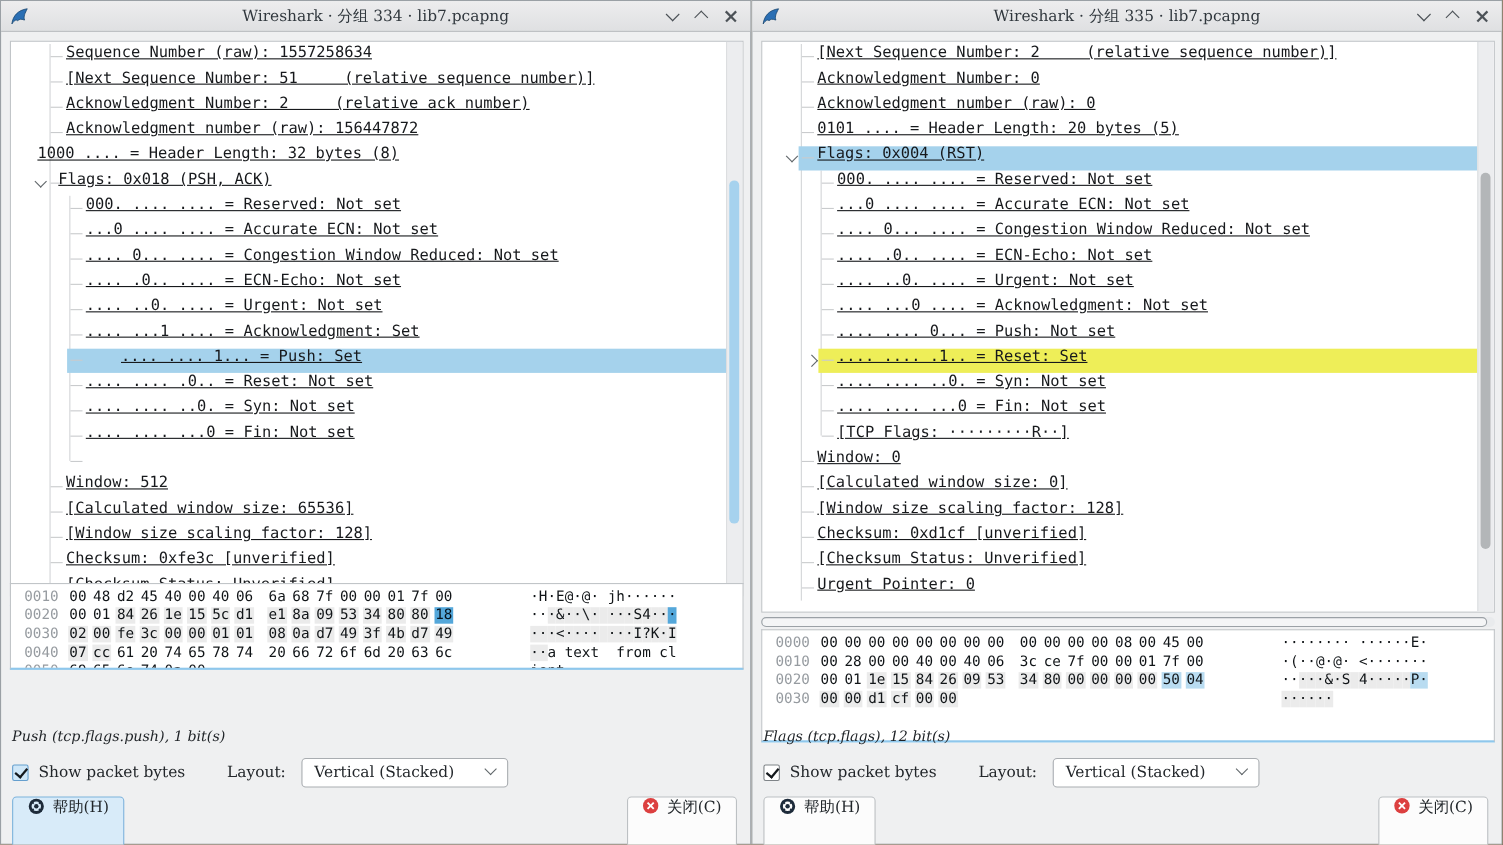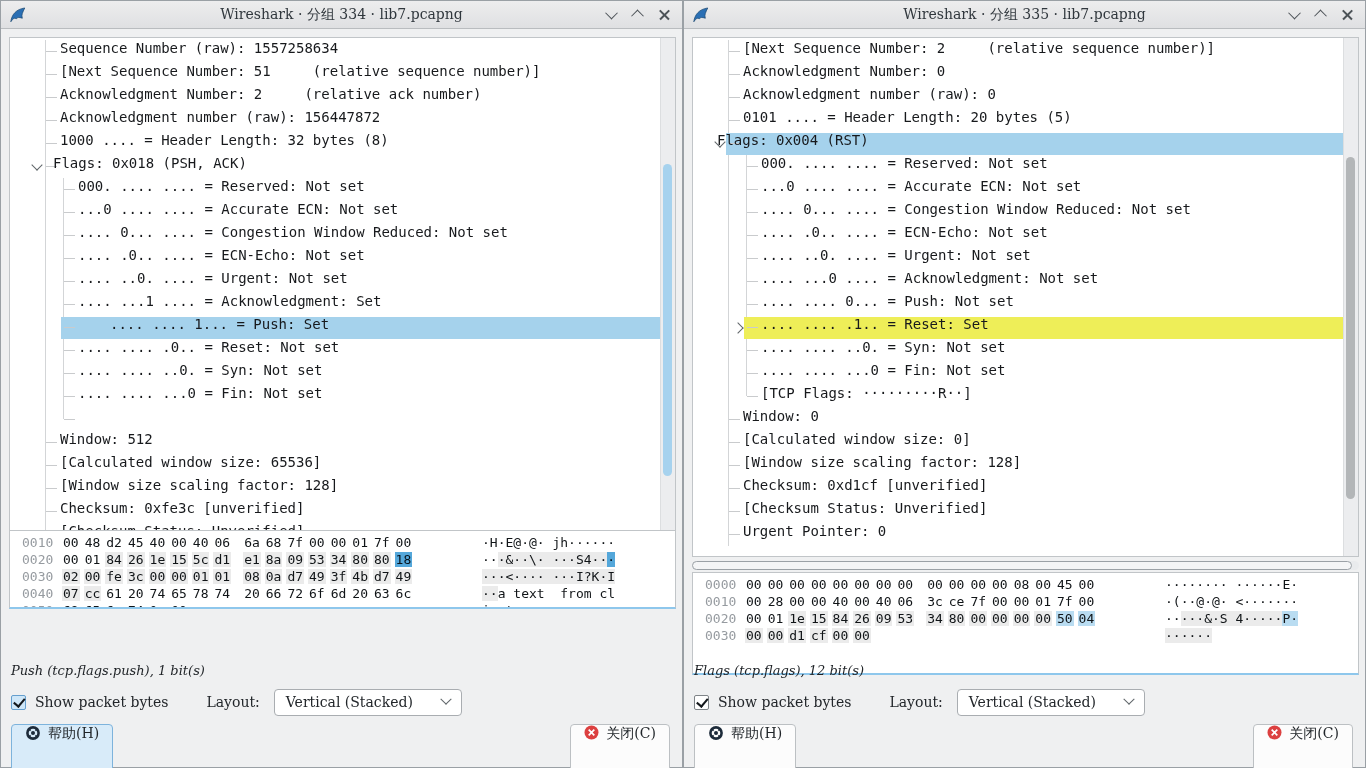--- a/index.html
+++ b/index.html
@@ -30,21 +30,21 @@
   .guide{position:absolute;width:1px;background:#d3d5d7;}
   .trow{position:relative;height:23px;line-height:23px;white-space:pre;
         font:14px "DejaVu Sans Mono",monospace;color:#17191c;}
   .hlbg{position:absolute;top:0.5px;bottom:0.5px;right:0;}
   .hl-blue>.hlbg{background:#a5d2ec;}
   .hl-yellow>.hlbg{background:#eeee58;}
   .dash{position:absolute;top:11px;height:1px;width:11px;background:#c9cbcd;}
   .chev{position:absolute;width:7px;height:7px;border-right:1.5px solid #5f6569;border-bottom:1.5px solid #5f6569;}
   .chev.down{transform:rotate(45deg);top:6px;}
   .chev.right{transform:rotate(-45deg);top:8px;}
-  .lbl{position:relative;}
+  .lbl{position:relative;text-decoration:underline;}
   .vtrack{position:absolute;right:0;top:0;bottom:0;width:14px;background:#ecedef;border-left:1px solid #dcdee0;}
   .vthumb{position:absolute;left:2px;width:9px;border-radius:4.5px;}
   .win0 .vthumb{background:#a6d2ee;top:25%;height:62%;}
   .win1 .vthumb{background:#b3b6b8;top:23%;height:66%;}
 
   
   .hscroll{position:absolute;left:8px;width:667px;height:9px;background:#e9ebed;border-radius:4.5px;}
   .win0 .hscroll{top:545px;} .win1 .hscroll{top:560px;}
   .hthumb{position:absolute;top:0;bottom:0;border-radius:4.5px;box-sizing:border-box;}
   .win0 .hthumb{left:0;width:76%;background:#a6d2ee;}
@@ -107,21 +107,21 @@
     </div>
 
     <div class="treebox">
       <div class="treecontent">
         <div class="guide" style="left:35px;top:0;height:501px"></div>
         <div class="guide" style="left:53px;top:138px;height:241px"></div>
       <div class="trow"><span class="dash" style="left: 36px;"></span><span class="lbl" style="padding-left: 50px;">Sequence Number (raw): 1557258634</span></div>
           <div class="trow"><span class="dash" style="left: 36px;"></span><span class="lbl" style="padding-left: 50px;">[Next Sequence Number: 51     (relative sequence number)]</span></div>
           <div class="trow"><span class="dash" style="left: 36px;"></span><span class="lbl" style="padding-left: 50px;">Acknowledgment Number: 2     (relative ack number)</span></div>
           <div class="trow"><span class="dash" style="left: 36px;"></span><span class="lbl" style="padding-left: 50px;">Acknowledgment number (raw): 156447872</span></div>
-          <div class="trow"><span class="dash" style="left: 36px;"></span><span class="lbl" style="padding-left: 50px;">1000 .... = Header Length: 32 bytes (8)</span></div>
+          <div class="trow"><span class="dash" style="left: 36px;"></span><span class="lbl" style="padding-left: 24px;">1000 .... = Header Length: 32 bytes (8)</span></div>
           <div class="trow"><span class="dash" style="left: 36px;"></span><span class="chev down" style="left: 23px;"></span><span class="lbl" style="padding-left: 43px;">Flags: 0x018 (PSH, ACK)</span></div>
           <div class="trow"><span class="dash" style="left: 54px;"></span><span class="lbl" style="padding-left: 68px;">000. .... .... = Reserved: Not set</span></div>
           <div class="trow"><span class="dash" style="left: 54px;"></span><span class="lbl" style="padding-left: 68px;">...0 .... .... = Accurate ECN: Not set</span></div>
           <div class="trow"><span class="dash" style="left: 54px;"></span><span class="lbl" style="padding-left: 68px;">.... 0... .... = Congestion Window Reduced: Not set</span></div>
           <div class="trow"><span class="dash" style="left: 54px;"></span><span class="lbl" style="padding-left: 68px;">.... .0.. .... = ECN-Echo: Not set</span></div>
           <div class="trow"><span class="dash" style="left: 54px;"></span><span class="lbl" style="padding-left: 68px;">.... ..0. .... = Urgent: Not set</span></div>
           <div class="trow"><span class="dash" style="left: 54px;"></span><span class="lbl" style="padding-left: 68px;">.... ...1 .... = Acknowledgment: Set</span></div>
           <div class="trow hl-blue"><span class="hlbg" style="left: 51px;"></span><span class="dash" style="left: 54px;"></span><span class="lbl" style="padding-left: 100px;">.... .... 1... = Push: Set</span></div>
           <div class="trow"><span class="dash" style="left: 54px;"></span><span class="lbl" style="padding-left: 68px;">.... .... .0.. = Reset: Not set</span></div>
           <div class="trow"><span class="dash" style="left: 54px;"></span><span class="lbl" style="padding-left: 68px;">.... .... ..0. = Syn: Not set</span></div>
@@ -199,21 +199,21 @@
     </div>
 
     <div class="treebox">
       <div class="treecontent">
         <div class="guide" style="left:35px;top:0;height:506px"></div>
         <div class="guide" style="left:53px;top:115px;height:241px"></div>
       <div class="trow"><span class="dash" style="left: 36px;"></span><span class="lbl" style="padding-left: 50px;">[Next Sequence Number: 2     (relative sequence number)]</span></div>
           <div class="trow"><span class="dash" style="left: 36px;"></span><span class="lbl" style="padding-left: 50px;">Acknowledgment Number: 0</span></div>
           <div class="trow"><span class="dash" style="left: 36px;"></span><span class="lbl" style="padding-left: 50px;">Acknowledgment number (raw): 0</span></div>
           <div class="trow"><span class="dash" style="left: 36px;"></span><span class="lbl" style="padding-left: 50px;">0101 .... = Header Length: 20 bytes (5)</span></div>
-          <div class="trow hl-blue"><span class="hlbg" style="left: 33px;"></span><span class="dash" style="left: 36px;"></span><span class="chev down" style="left: 23px;"></span><span class="lbl" style="padding-left: 24px;">Flags: 0x004 (RST)</span></div>
+          <div class="trow hl-blue"><span class="hlbg" style="left: 33px;"></span><span class="dash" style="left: 36px;"></span><span class="chev down" style="left: 23px;"></span><span class="lbl" style="padding-left: 50px;">Flags: 0x004 (RST)</span></div>
           <div class="trow"><span class="dash" style="left: 54px;"></span><span class="lbl" style="padding-left: 68px;">000. .... .... = Reserved: Not set</span></div>
           <div class="trow"><span class="dash" style="left: 54px;"></span><span class="lbl" style="padding-left: 68px;">...0 .... .... = Accurate ECN: Not set</span></div>
           <div class="trow"><span class="dash" style="left: 54px;"></span><span class="lbl" style="padding-left: 68px;">.... 0... .... = Congestion Window Reduced: Not set</span></div>
           <div class="trow"><span class="dash" style="left: 54px;"></span><span class="lbl" style="padding-left: 68px;">.... .0.. .... = ECN-Echo: Not set</span></div>
           <div class="trow"><span class="dash" style="left: 54px;"></span><span class="lbl" style="padding-left: 68px;">.... ..0. .... = Urgent: Not set</span></div>
           <div class="trow"><span class="dash" style="left: 54px;"></span><span class="lbl" style="padding-left: 68px;">.... ...0 .... = Acknowledgment: Not set</span></div>
           <div class="trow"><span class="dash" style="left: 54px;"></span><span class="lbl" style="padding-left: 68px;">.... .... 0... = Push: Not set</span></div>
           <div class="trow hl-yellow"><span class="hlbg" style="left: 51px;"></span><span class="dash" style="left: 54px;"></span><span class="chev right" style="left: 41px;"></span><span class="lbl" style="padding-left: 68px;">.... .... .1.. = Reset: Set</span></div>
           <div class="trow"><span class="dash" style="left: 54px;"></span><span class="lbl" style="padding-left: 68px;">.... .... ..0. = Syn: Not set</span></div>
           <div class="trow"><span class="dash" style="left: 54px;"></span><span class="lbl" style="padding-left: 68px;">.... .... ...0 = Fin: Not set</span></div>

